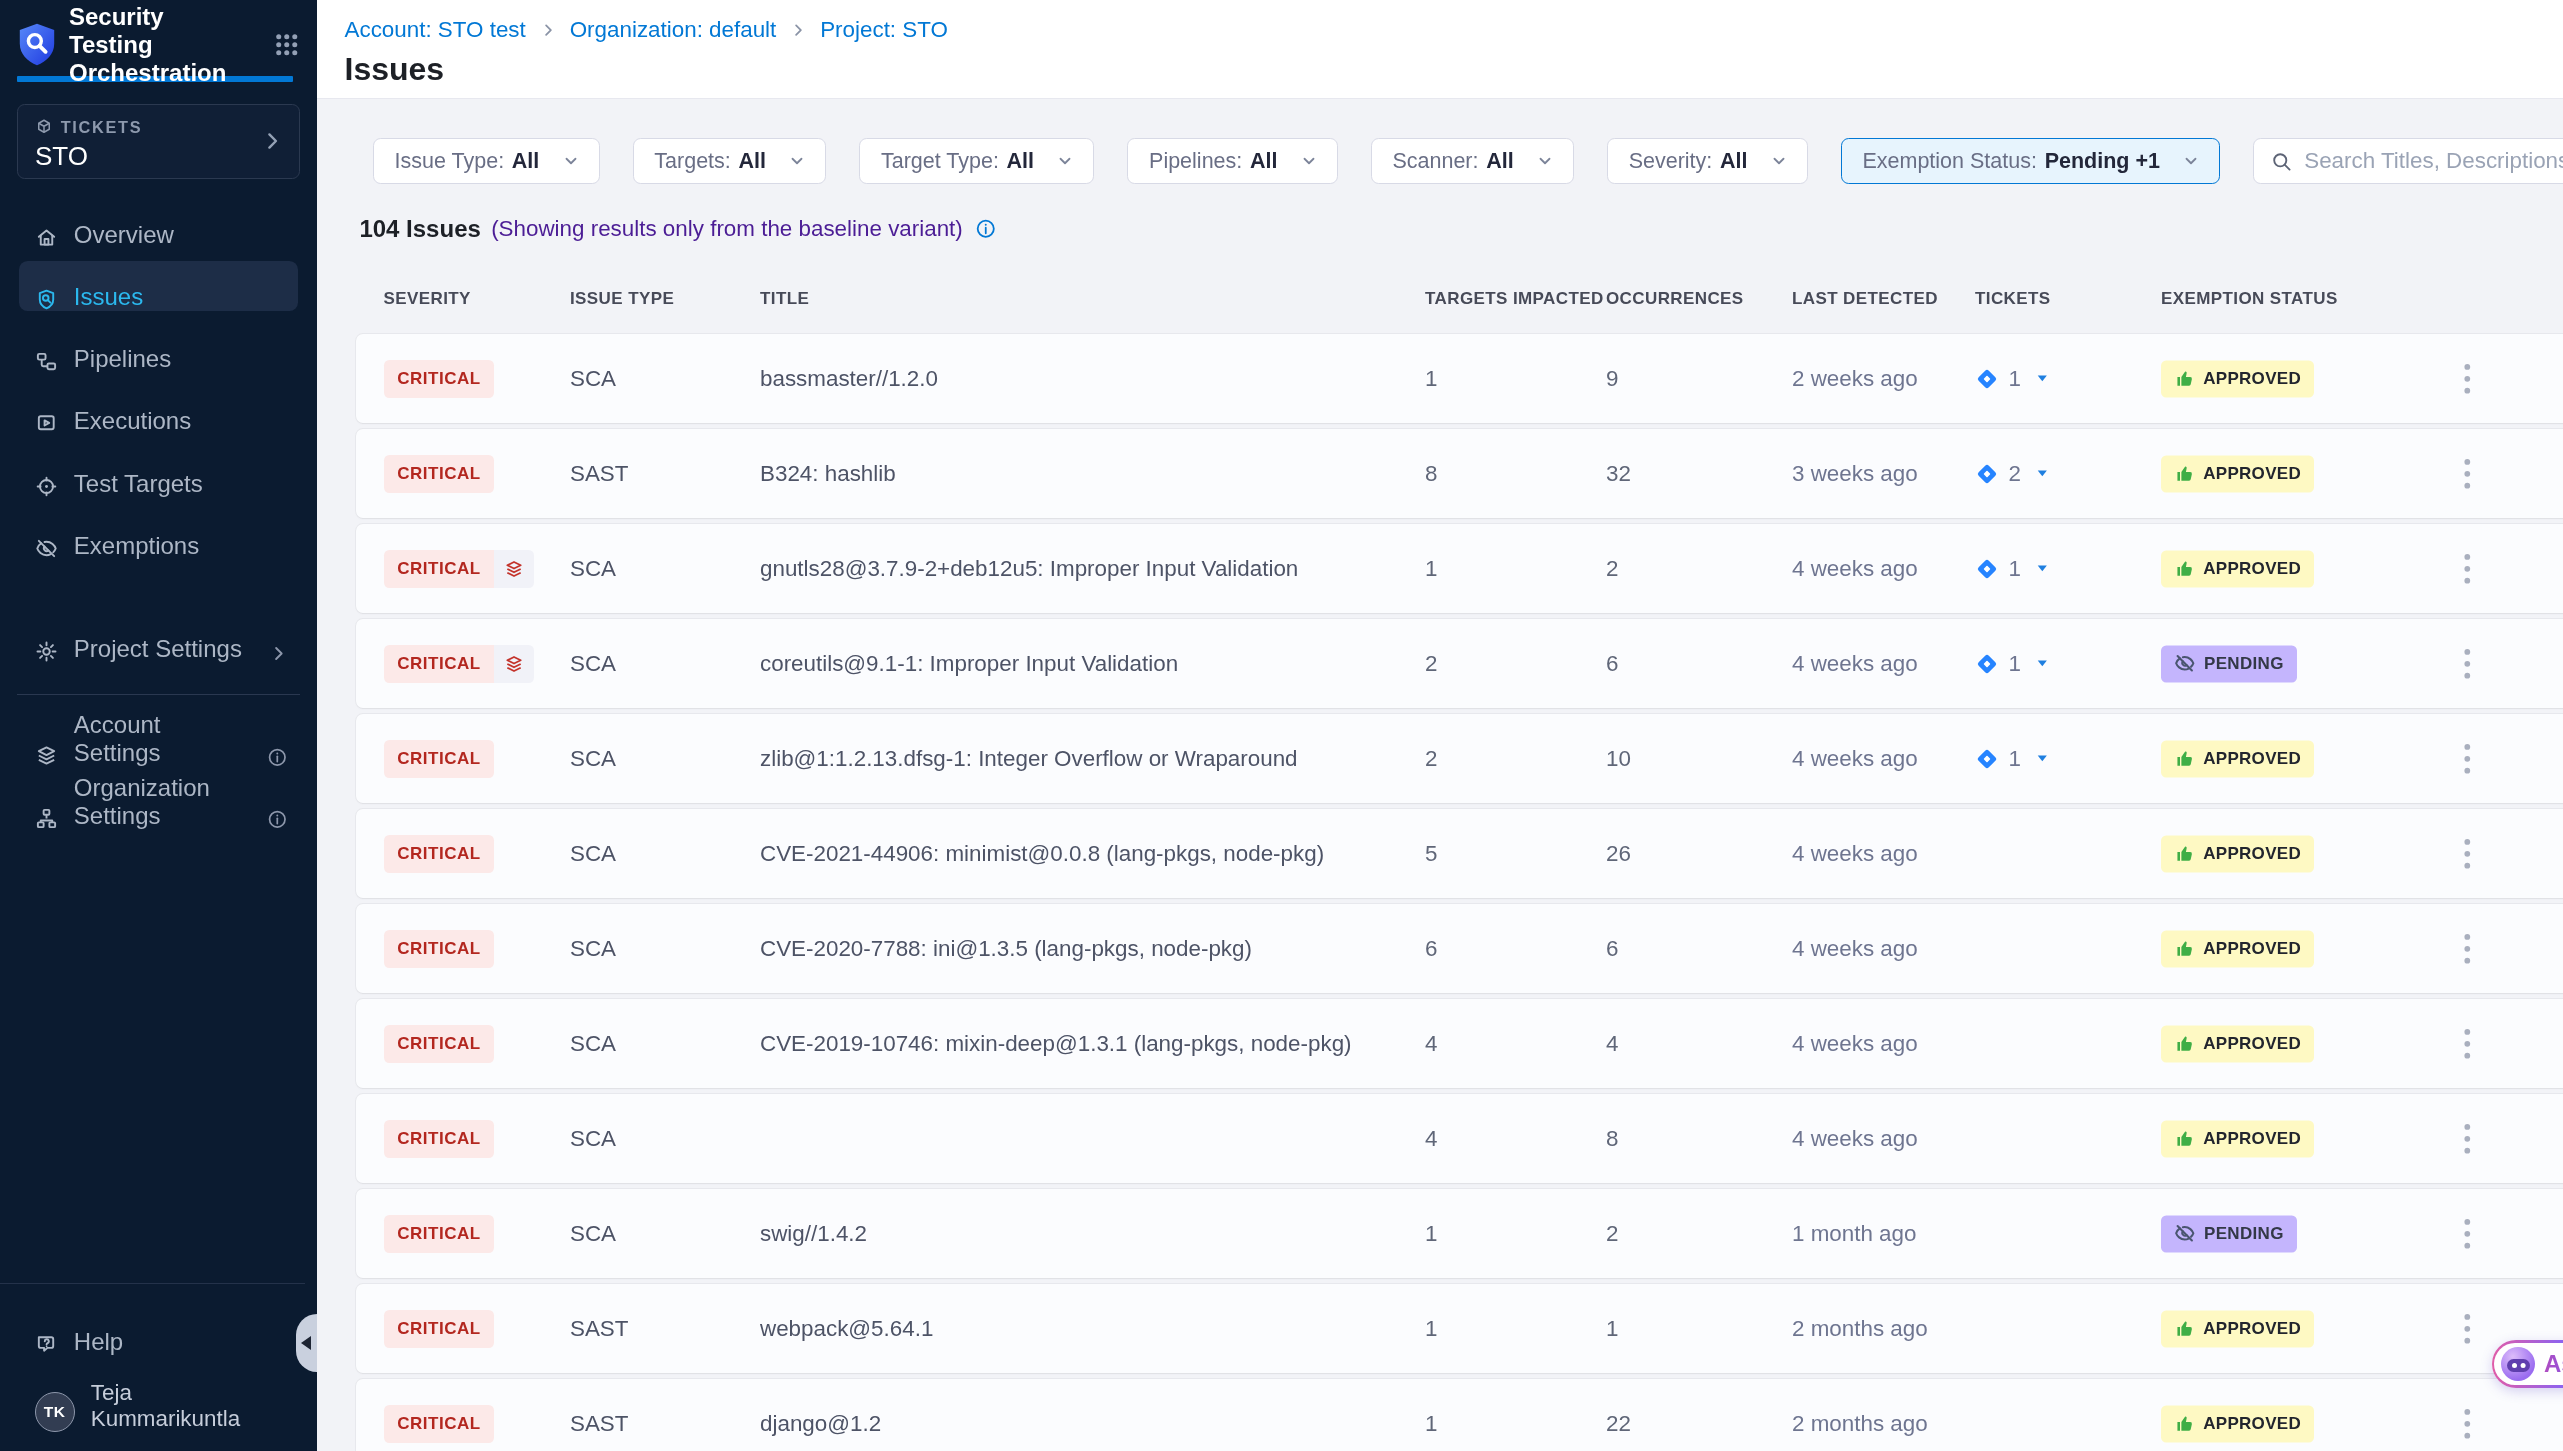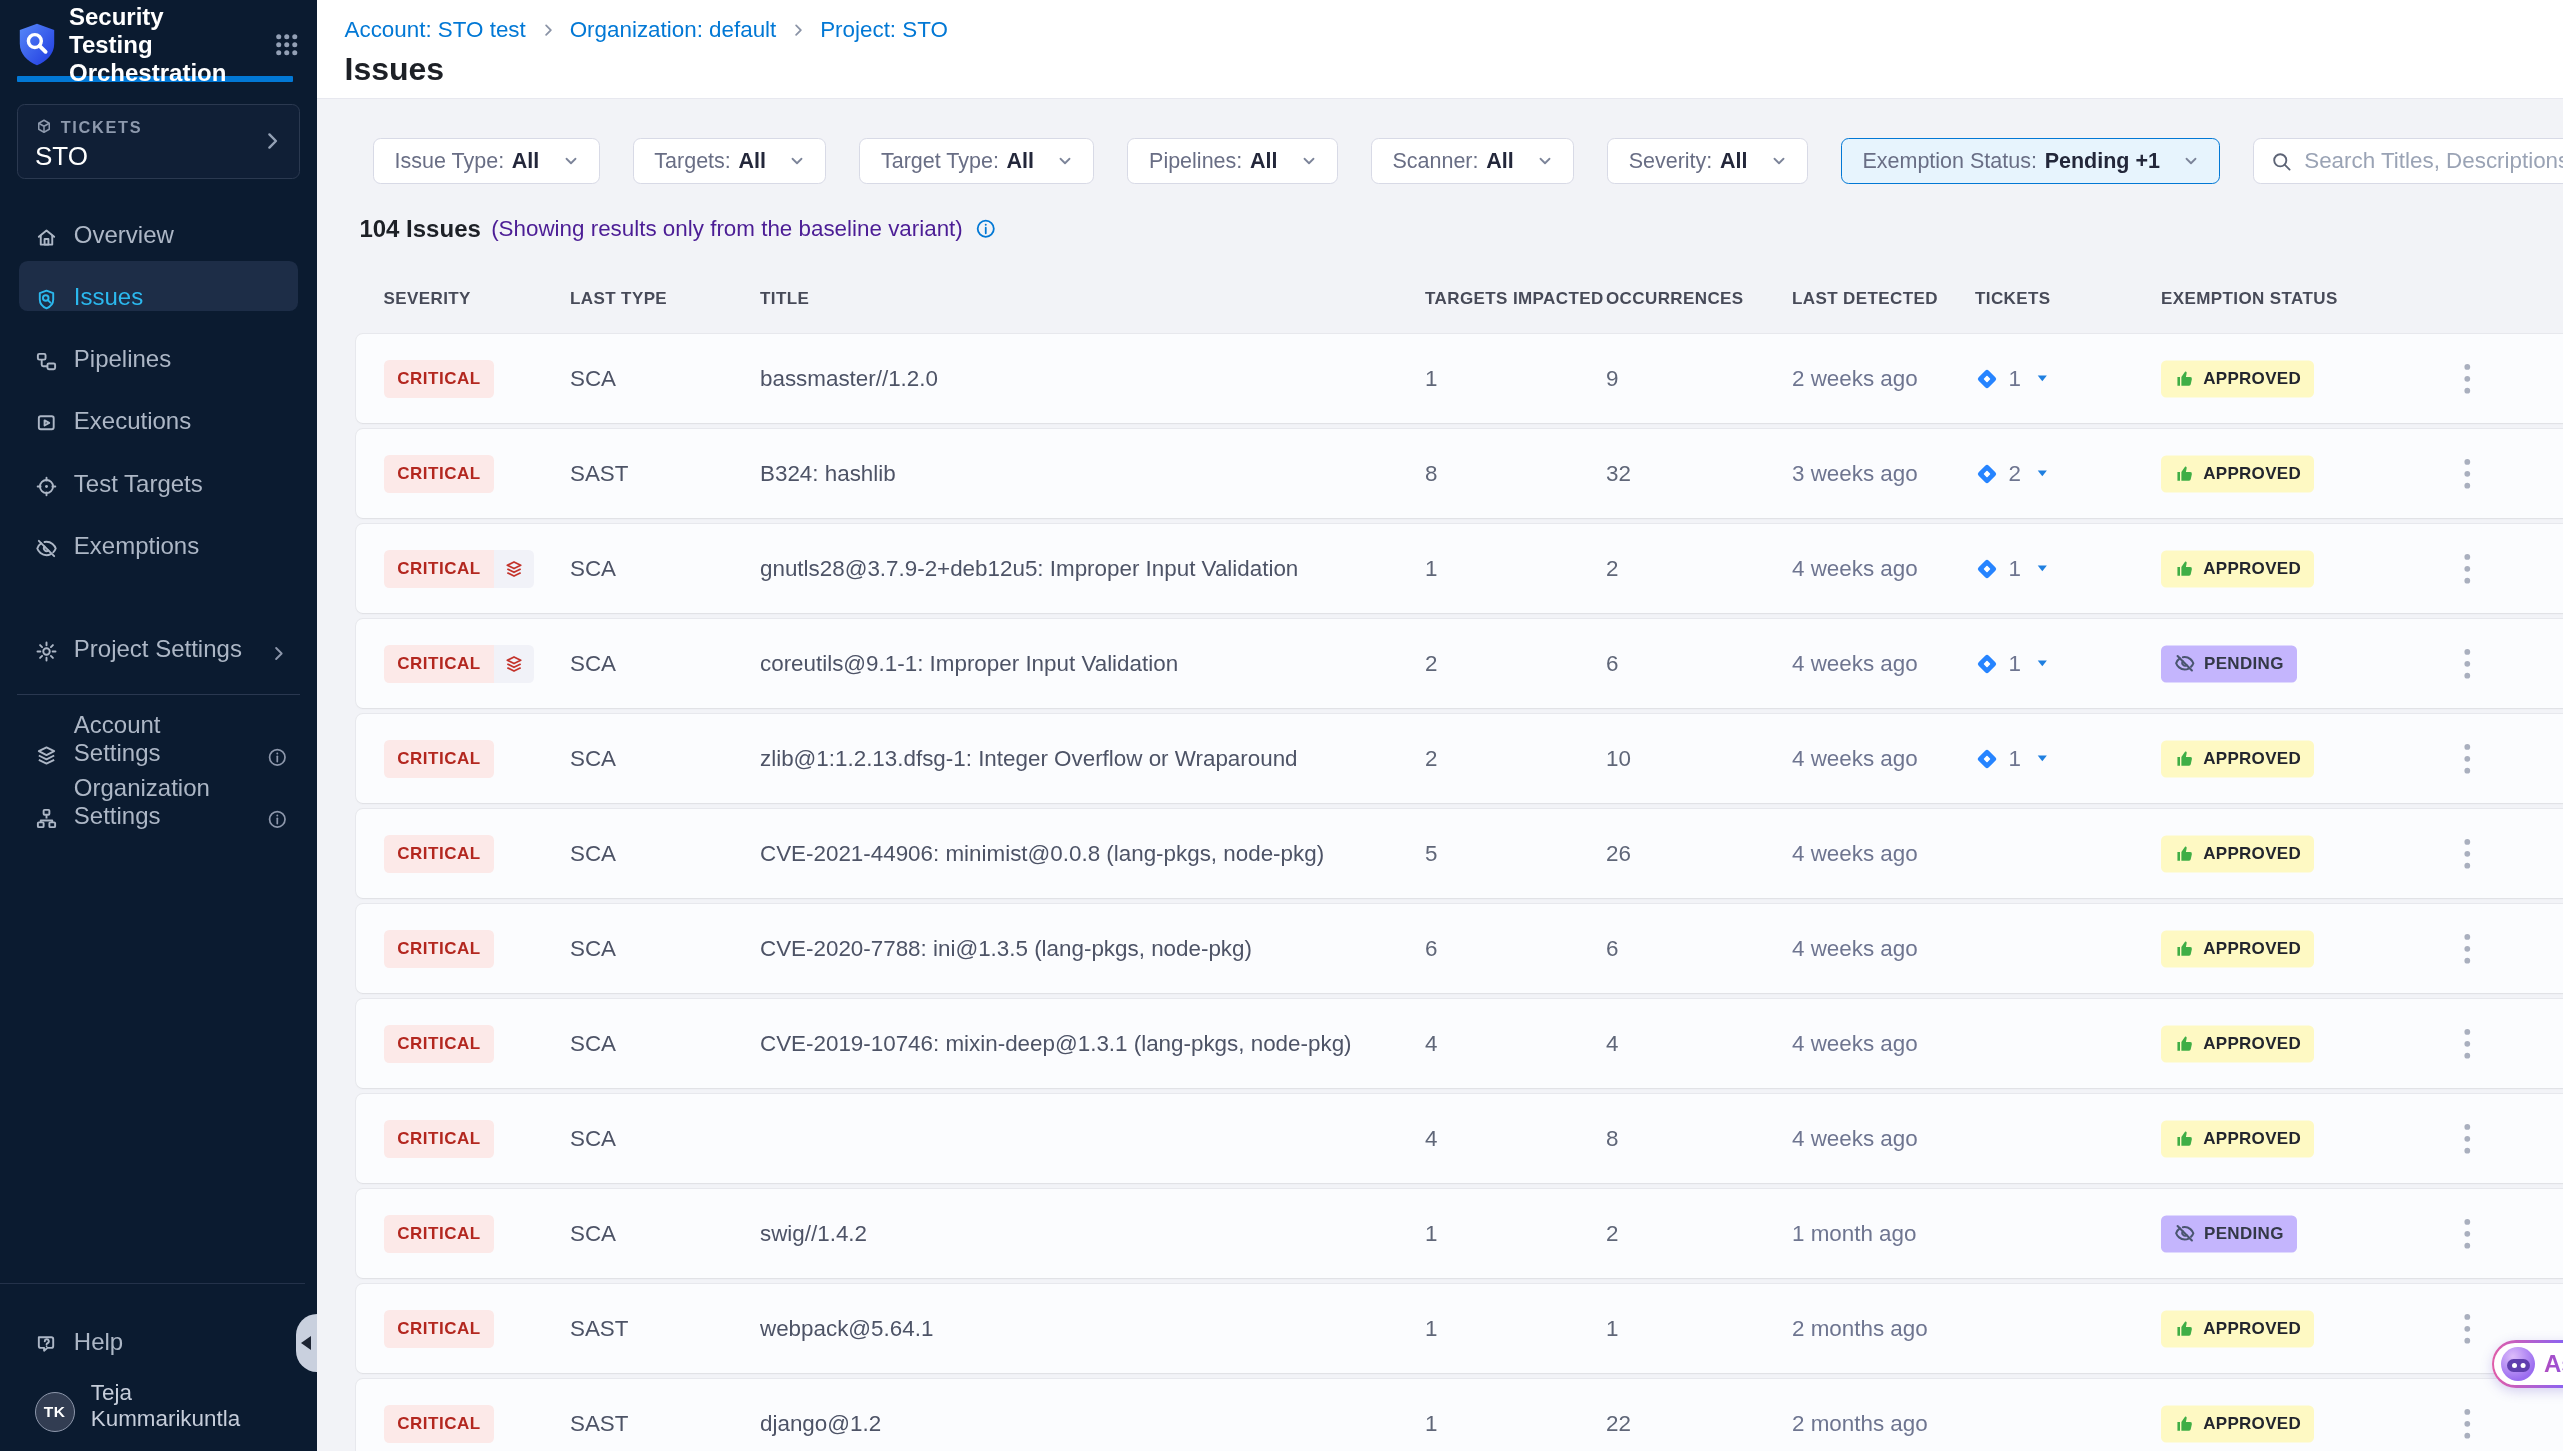--- a/index.html
+++ b/index.html
@@ -443,21 +443,21 @@
         <svg width="21.5" height="21.5" viewBox="0 0 24 24" fill="none" stroke="currentColor" stroke-width="2">
             <circle cx="12" cy="12" r="9"></circle>
             <path d="M12 10.8V17" stroke-linecap="round"></path>
             <circle cx="12" cy="7.6" r="1.1" fill="currentColor" stroke="none"></circle>
           </svg>
       </span>
     </div>
 
     <div class="thead" id="thead">
         <span class="th" style="left: 27.5px;">SEVERITY</span>
-        <span class="th" style="left: 214px;">LAST TYPE</span>
+        <span class="th" style="left: 214px;">ISSUE TYPE</span>
         <span class="th" style="left: 404px;">TITLE</span>
         <span class="th" style="left: 1069px;">TARGETS IMPACTED</span>
         <span class="th" style="left: 1250px;">OCCURRENCES</span>
         <span class="th" style="left: 1436px;">LAST DETECTED</span>
         <span class="th" style="left: 1619px;">TICKETS</span>
         <span class="th" style="left: 1805px;">EXEMPTION STATUS</span>
       </div>
     <div class="rows" id="rows">
         <div class="row">
           <span class="cell c-sev"><span class="sev-badge">

